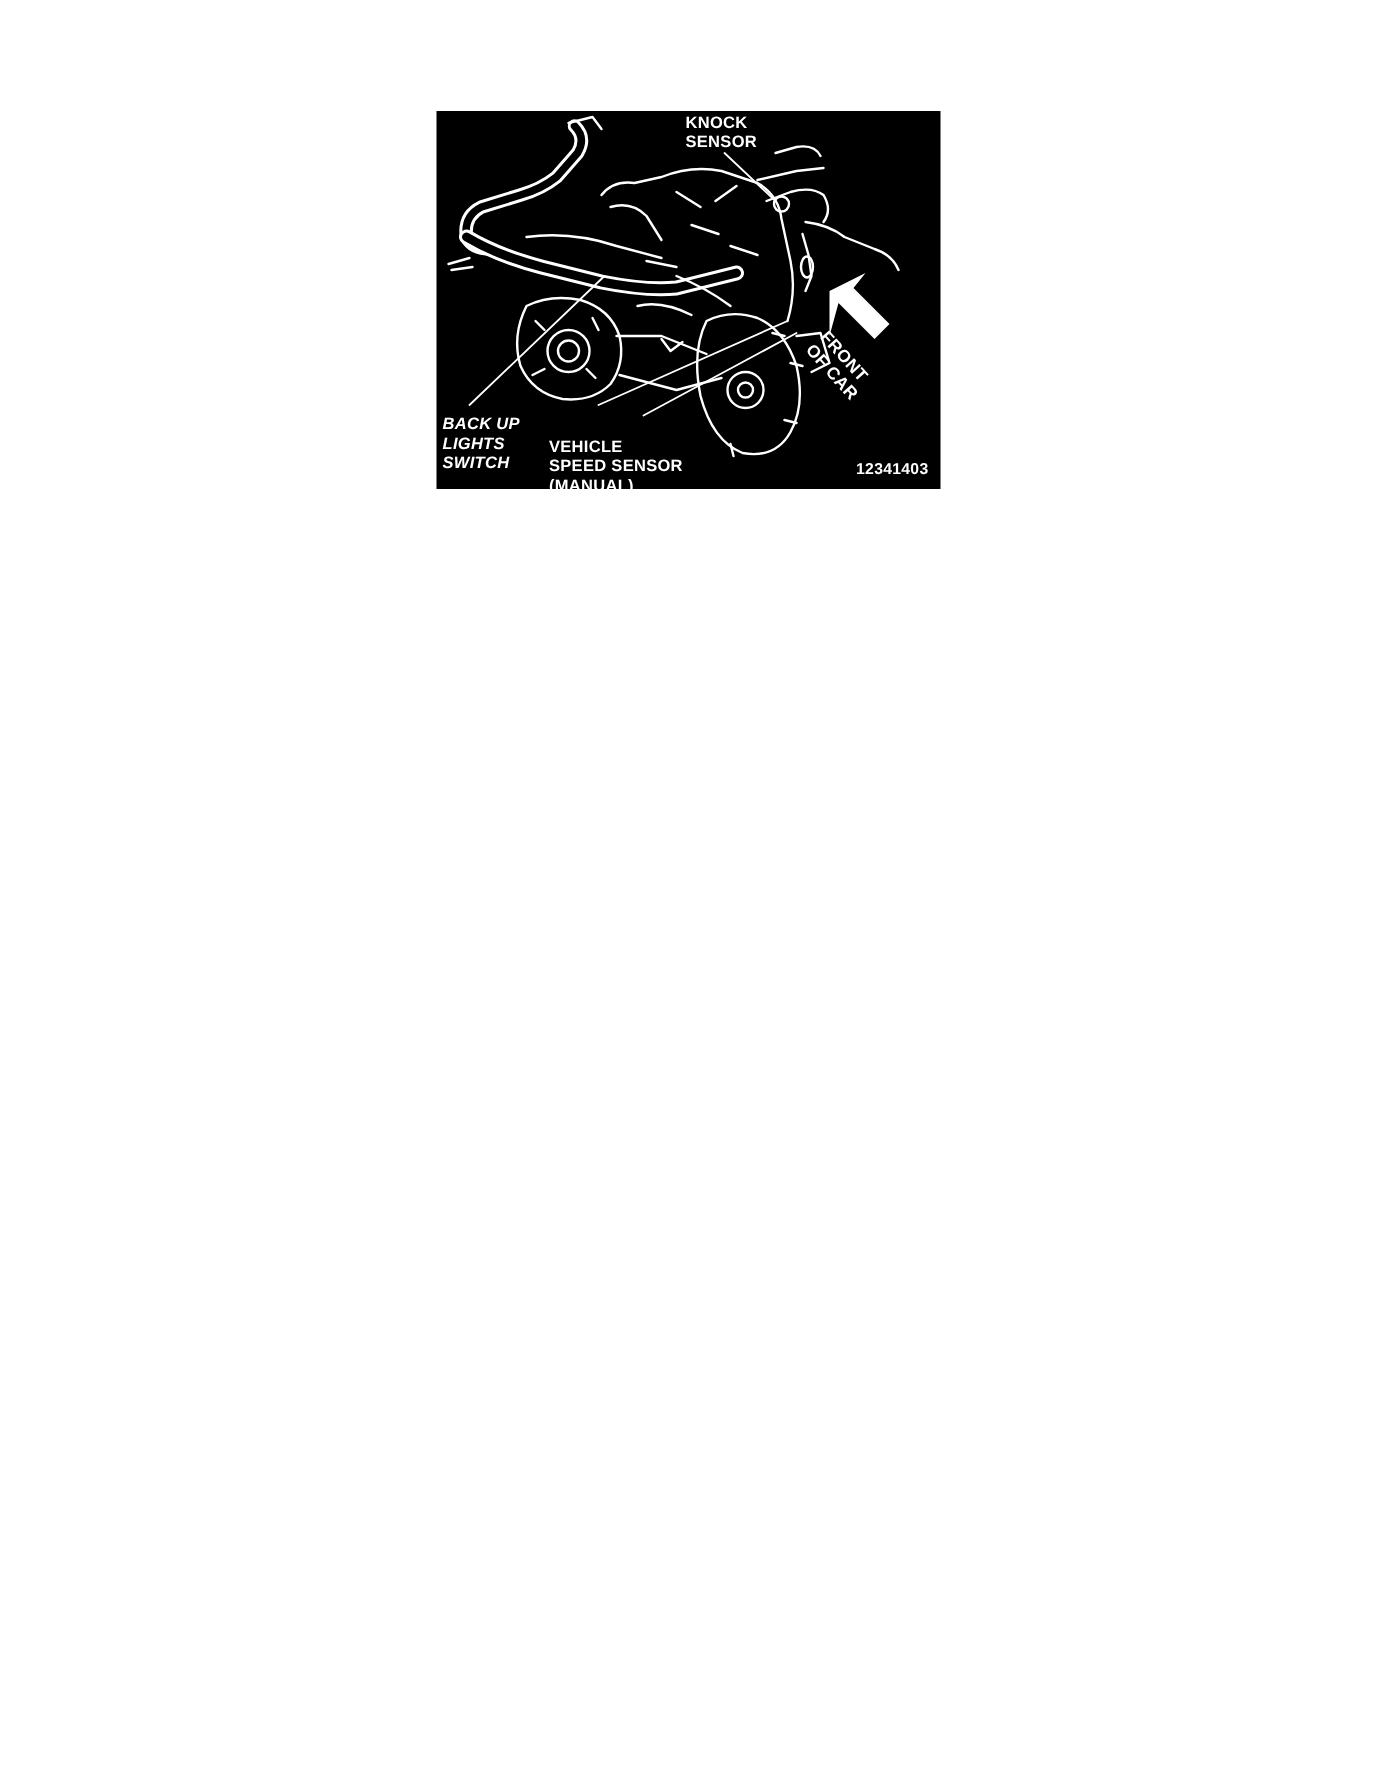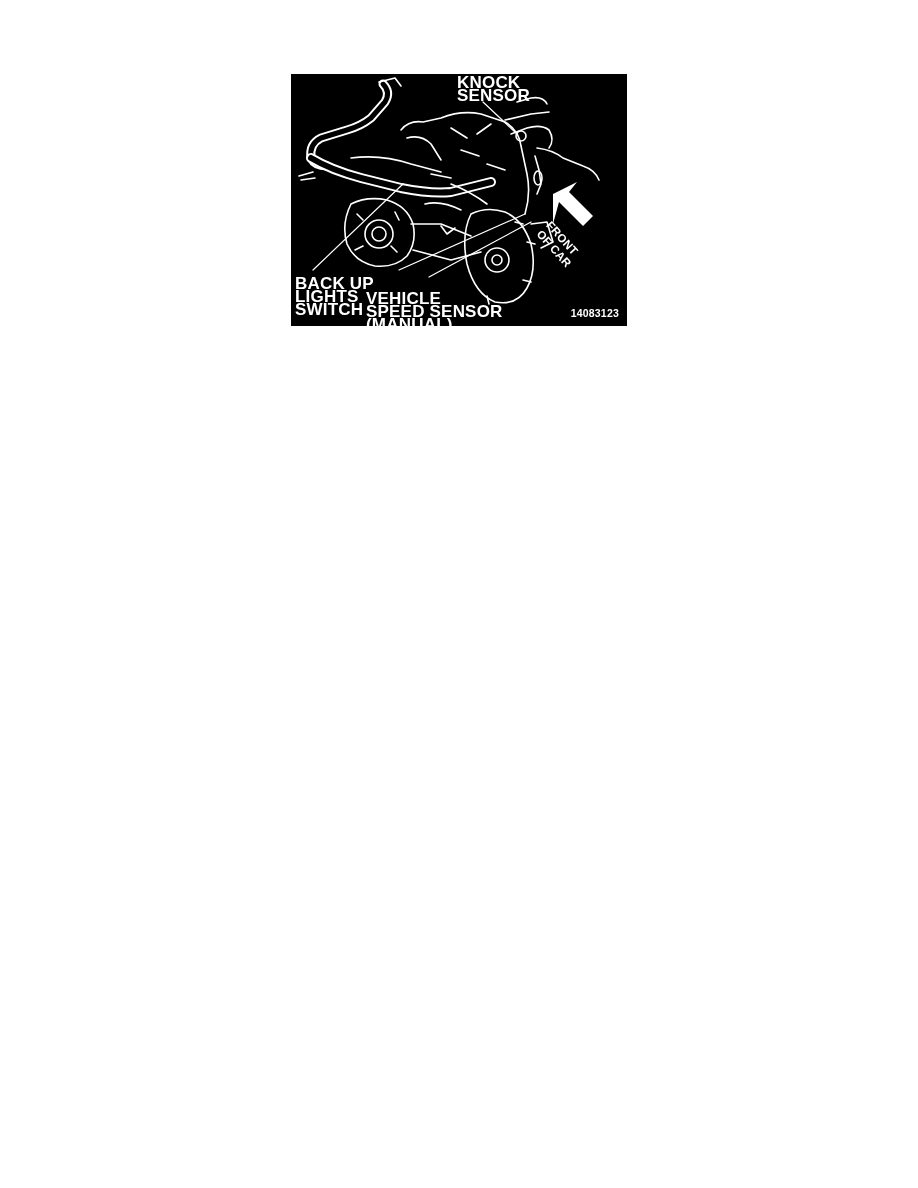--- a/index.html
+++ b/index.html
@@ -1,22 +1,22 @@
 <!DOCTYPE html>
 <html><head>
 <meta charset="utf-8">
 <style>
   html, body { margin: 0; padding: 0; background: #ffffff; }
   body { width: 918px; height: 1188px; position: relative; overflow: hidden; font-family: "Liberation Sans", sans-serif; }
   .page { position: absolute; left: 0; top: 0; width: 918px; height: 1188px; background: #ffffff; }
   .figure { position: absolute; left: 291px; top: 74px; width: 336px; height: 252px; background: #000000; overflow: hidden; }
   .figure svg { position: absolute; left: 0; top: 0; width: 336px; height: 252px; }
-  .lbl { position: absolute; color: #ffffff; font-family: "Liberation Sans", sans-serif; font-weight: bold; font-size: 17px; line-height: 13px; letter-spacing: 0.2px; white-space: pre; }
+  .lbl { position: absolute; color: #ffffff; font-family: "Liberation Sans", sans-serif; font-weight: bold; font-size: 11px; line-height: 13px; letter-spacing: 0.2px; white-space: pre; }
   .lbl-knock { left: 166px; top: 2px; }
-  .lbl-backup { left: 4px; top: 203px; }
+  .lbl-backup { left: 4px; top: 203px; font-style: italic; }
   .lbl-vss { left: 75px; top: 218px; }
   .lbl-figno { right: 8px; top: 233px; font-size: 10.5px; }
   .lbl-front { left: 262px; top: 145px; transform: rotate(48deg); transform-origin: left top; font-size: 11.5px; line-height: 13px; }
 </style>
 </head>
 <body>
 
 <div class="page">
   <div class="figure">
     <svg viewBox="0 0 336 252" fill="none" stroke="#ffffff" stroke-width="1.6" stroke-linecap="round" stroke-linejoin="round">
@@ -73,15 +73,15 @@
     <div class="lbl lbl-knock">KNOCK
 SENSOR</div>
     <div class="lbl lbl-front">FRONT
 OF CAR</div>
     <div class="lbl lbl-backup">BACK UP
 LIGHTS
 SWITCH</div>
     <div class="lbl lbl-vss">VEHICLE
 SPEED SENSOR
 (MANUAL)</div>
-    <div class="lbl lbl-figno">14083123</div>
+    <div class="lbl lbl-figno">12341403</div>
   </div>
 </div>
 
 </body></html>

